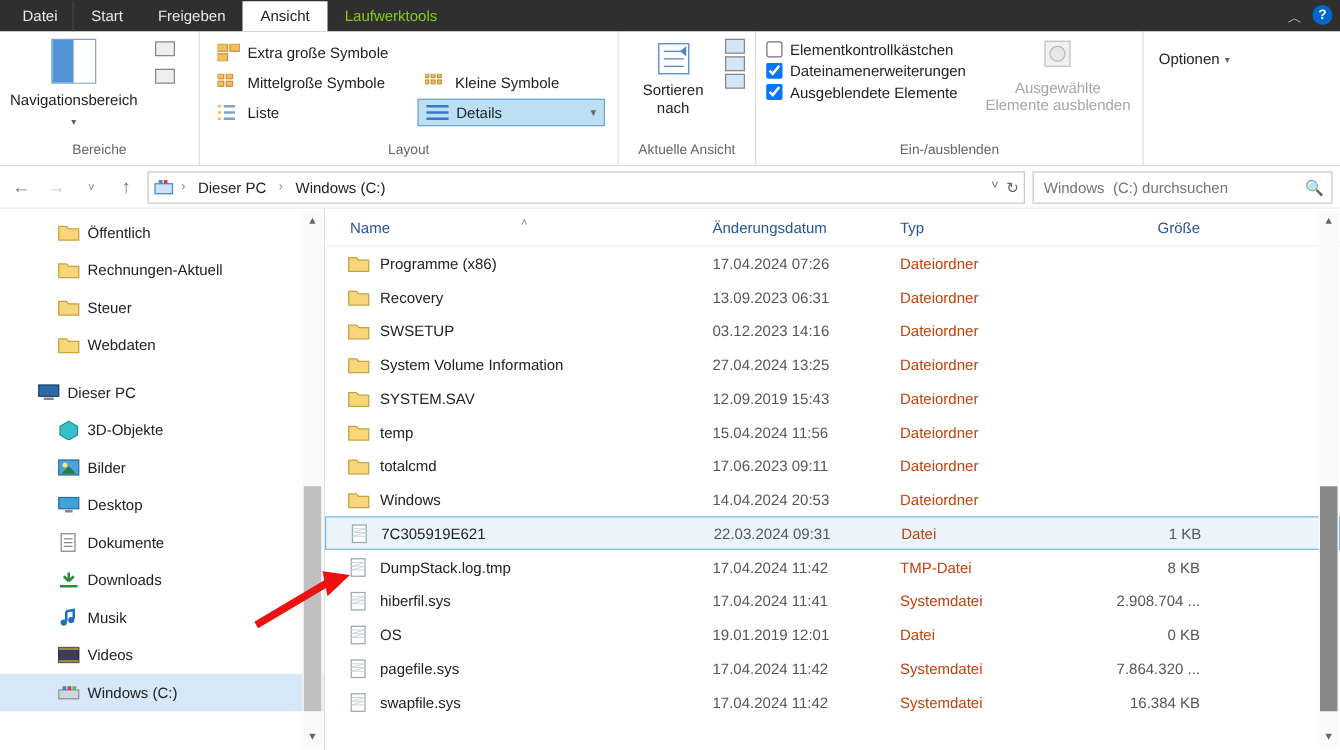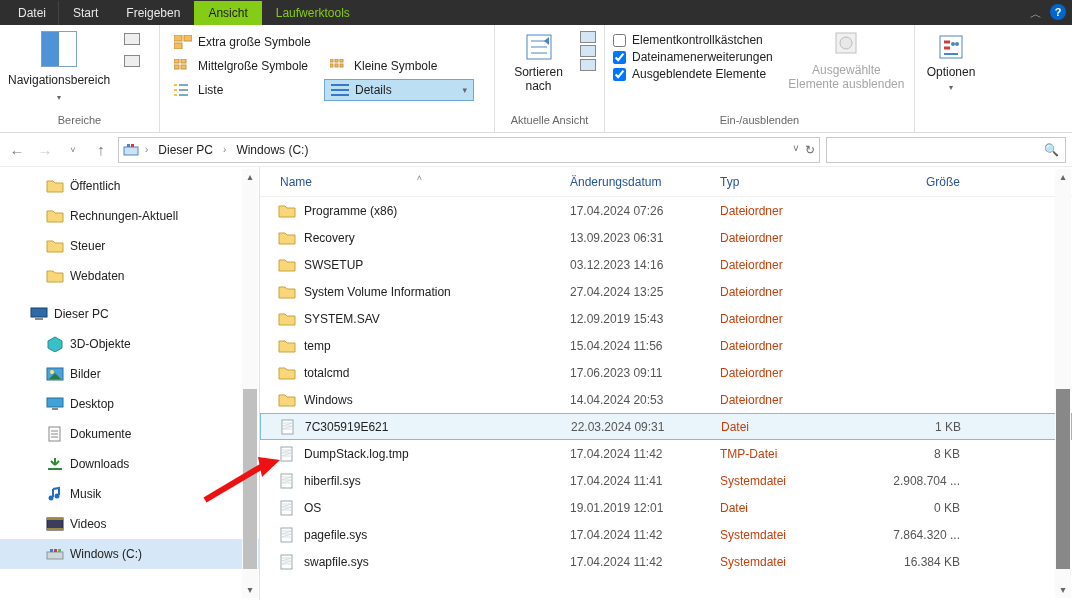--- a/index.html
+++ b/index.html
@@ -1,50 +1,50 @@
 <!DOCTYPE html>
 <html><head>
 <meta charset="utf-8">
 <style>
   html,body{margin:0;padding:0;font-family:"Segoe UI",Arial,sans-serif;font-size:12px;color:#222;background:#fff;width:1072px;height:600px;overflow:hidden}
   *{box-sizing:border-box}
   
   .titlebar{height:25px;background:#302f2f;display:flex;align-items:flex-end;padding-left:6px;position:relative}
   .tb-file{height:24px;padding:0 12px;color:#e8e8e8;line-height:24px;border-right:1px solid #444}
   .tb-tab{height:24px;padding:0 14px;color:#e8e8e8;line-height:24px}
-  .tb-tab.active{background:#84cc16;color:#222}
+  .tb-tab.active{background:#ffffff;color:#222}
   .tb-tab.context{color:#84cc16}
   .tb-chev{position:absolute;right:30px;top:6px;color:#bbb;font-size:12px}
   .tb-help{position:absolute;right:6px;top:4px;width:16px;height:16px;border-radius:50%;background:#0266cc;color:#fff;text-align:center;line-height:16px;font-weight:bold;font-size:11px}
   
   .ribbon{height:108px;background:#fff;border-bottom:1px solid #dcdcdc;display:flex}
   .rgroup{border-right:1px solid #e0e0e0;display:flex;flex-direction:column;justify-content:space-between;padding:4px 8px 2px 8px}
   .rgroup .glabel{text-align:center;color:#666;font-size:11px;height:16px}
   .panes{display:flex;gap:14px;align-items:flex-start;padding-top:2px}
   .bigicon{width:36px;height:36px;border:1px solid #7fa3c7;display:flex}
   .bigicon .half{flex:1}
   .bigicon .half.b{background:#4f93d6}
   .bigicon .half.w{background:#fff}
   .vstack{display:flex;flex-direction:column;gap:6px;align-items:center}
   .smallsq{width:16px;height:12px;background:#eee;border:1px solid #888}
   .layout{display:flex;flex-direction:column;gap:2px;padding-top:2px}
-  .layout-row{display:flex;gap:6px}
+  .layout-row{display:flex;gap:16px}
   .litem{display:flex;align-items:center;gap:6px;padding:2px 6px;height:22px;min-width:150px}
   .litem.sel{background:#bcdff4;border:1px solid #6fa8d0}
   .licon{width:18px;height:14px;display:inline-block}
   .licon svg{width:18px;height:14px}
   .litem .dd{margin-left:auto;font-size:9px;color:#666}
   .curview{display:flex;flex-direction:column;gap:2px;padding-top:2px}
   .sort{display:flex;flex-direction:column;align-items:center;gap:4px;padding-top:4px}
   .sorticon{width:28px;height:28px}
   .visibility{display:flex;flex-direction:column;gap:3px;padding-top:4px}
-  .chk{display:flex;align-items:center;gap:6px}
+  .chk{display:flex;align-items:flex-start;gap:6px}
   .chk input{margin:0}
   .disabled{color:#a6a6a6}
-  .optionsec{display:flex;flex-direction:column;align-items:center;gap:4px;padding-top:4px}
+  .optionsec{display:flex;flex-direction:row;align-items:center;gap:4px;padding-top:4px}
   .opticon{width:28px;height:28px}
   
   .navbar{height:34px;display:flex;align-items:center;gap:6px;padding:3px 6px;border-bottom:1px solid #eee}
   .navbtn{width:22px;height:22px;display:flex;align-items:center;justify-content:center;font-size:15px;color:#777}
   .breadcrumb{flex:1;height:26px;border:1px solid #c8c8c8;display:flex;align-items:center;padding:0 4px;gap:4px;position:relative}
   .bc-icon{width:16px;height:16px}
   .bc-sep{color:#888;font-size:10px;padding:0 2px}
   .bc-item{padding:0 4px}
   .bc-right{margin-left:auto;display:flex;gap:6px;color:#666}
   .searchbox{width:240px;height:26px;border:1px solid #c8c8c8;display:flex;align-items:center;padding:0 6px;color:#888;position:relative}
@@ -165,20 +165,21 @@
             <span class="licon"><svg viewBox="0 0 18 14">
                 <line x1="0" y1="2" x2="18" y2="2" stroke="#3778c7" stroke-width="2"></line>
                 <line x1="0" y1="7" x2="18" y2="7" stroke="#3778c7" stroke-width="2"></line>
                 <line x1="0" y1="12" x2="18" y2="12" stroke="#3778c7" stroke-width="2"></line>
               </svg></span>
             <span>Details</span>
             <span class="dd">▾</span>
           </div>
       </div>
     </div>
+    <div class="glabel">Layout</div>
   </div>
 
   <div class="rgroup" style="width:110px">
     <div style="display:flex;gap:6px">
       <div class="sort">
         <svg class="sorticon" viewBox="0 0 28 28">
             <rect x="2" y="2" width="24" height="24" fill="#fff" stroke="#4a86c6"></rect>
             <line x1="6" y1="8" x2="22" y2="8" stroke="#4a86c6"></line>
             <line x1="6" y1="14" x2="22" y2="14" stroke="#4a86c6"></line>
             <line x1="6" y1="20" x2="22" y2="20" stroke="#4a86c6"></line>
@@ -253,20 +254,21 @@
     <span class="bc-sep">›</span>
     <span class="bc-item">Dieser PC</span>
     <span class="bc-sep">›</span>
     <span class="bc-item">Windows  (C:)</span>
     <div class="bc-right">
       <span style="font-size:10px">˅</span>
       <span>↻</span>
     </div>
   </div>
   <div class="searchbox">
+    <input placeholder="Windows  (C:) durchsuchen" style="">
     <span class="mag">🔍</span>
   </div>
 </div>
 
 <div class="body">
 
   <div class="tree">
     <div class="tree-scroll" id="tree">
         <div class="tree-item sub">
           <span class="ticon"><svg viewBox="0 0 18 16">

